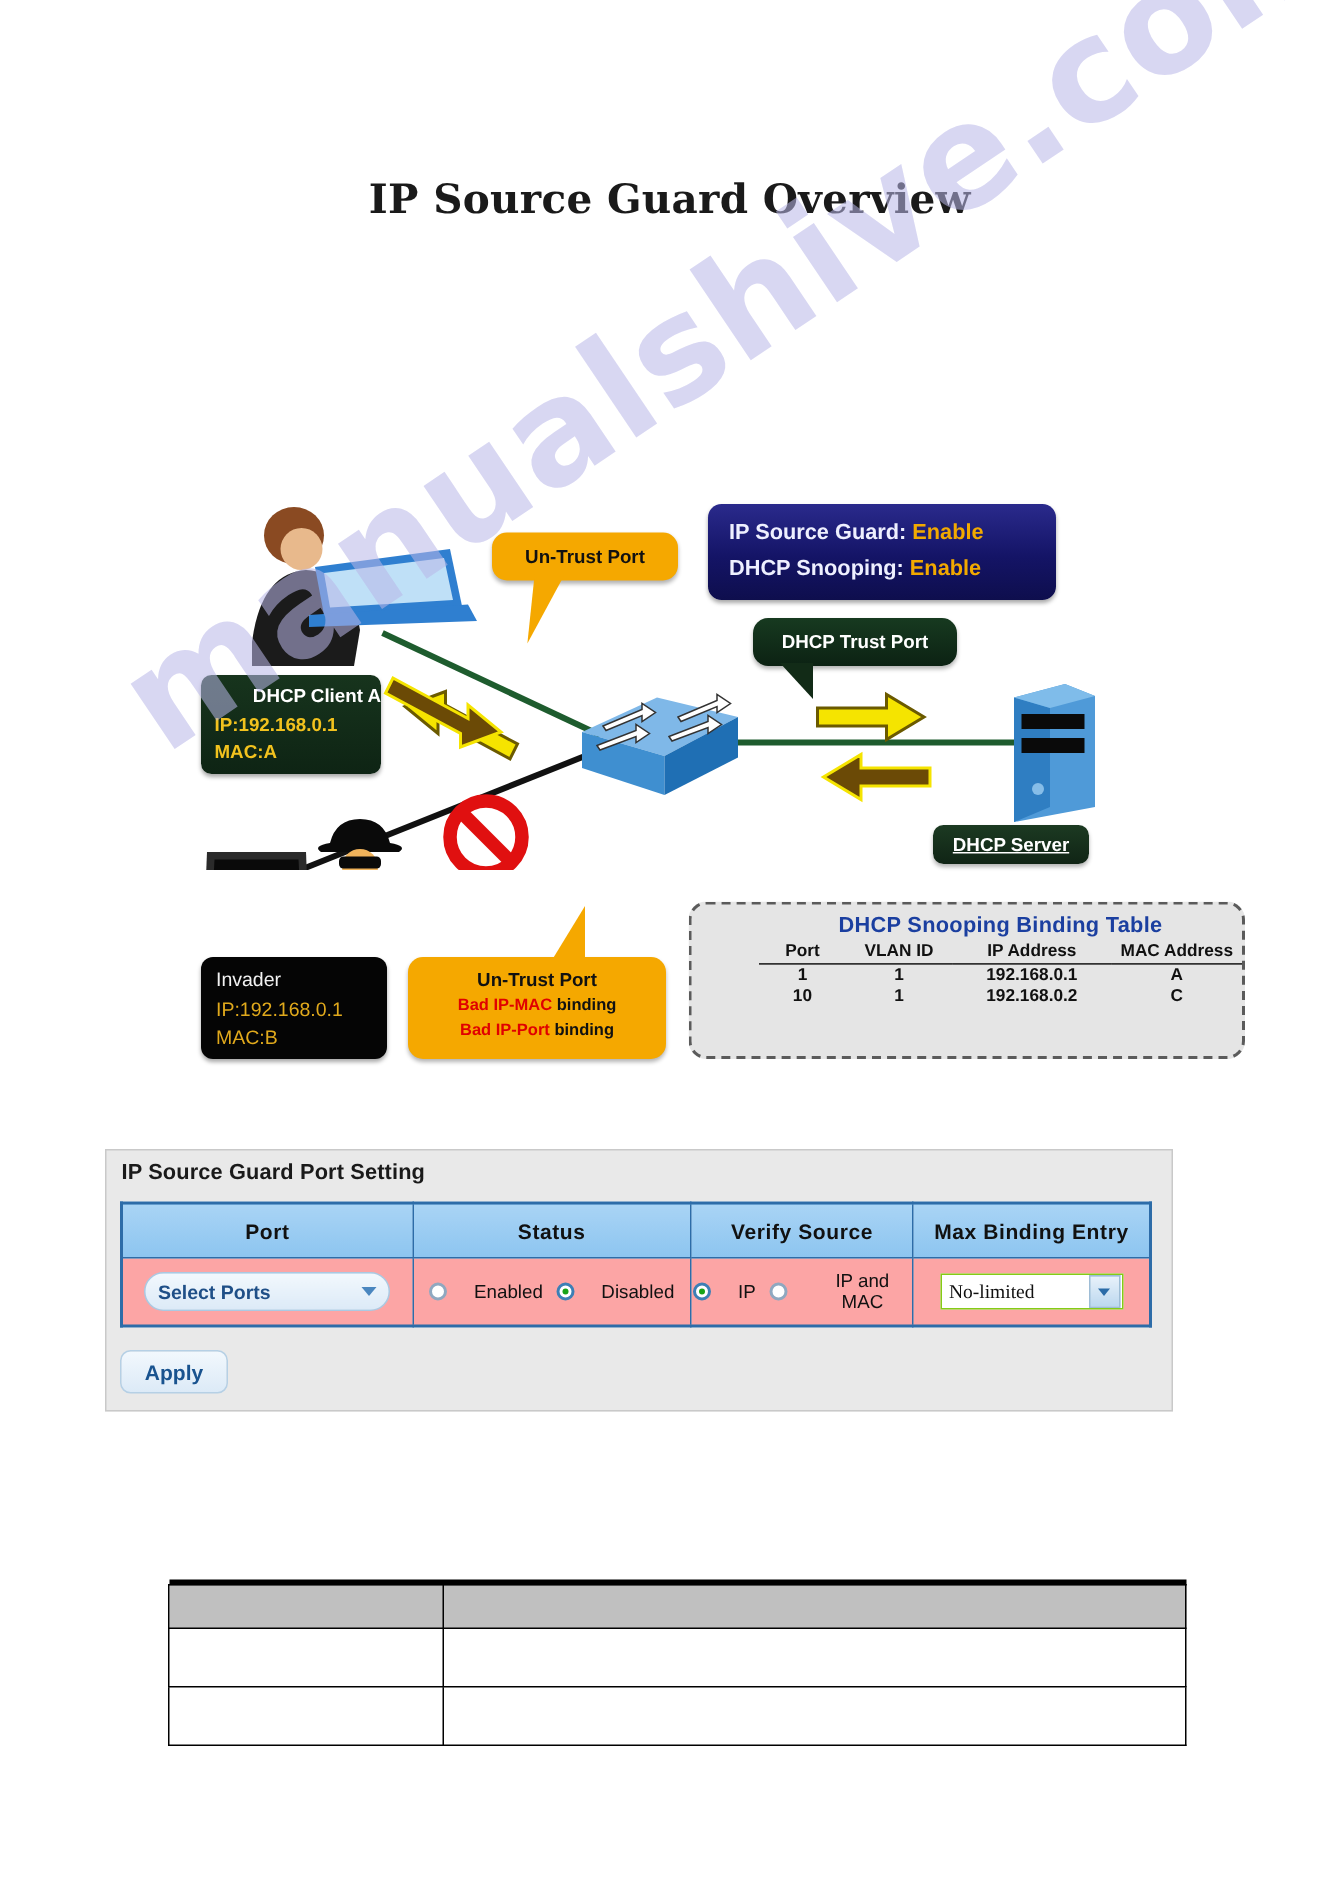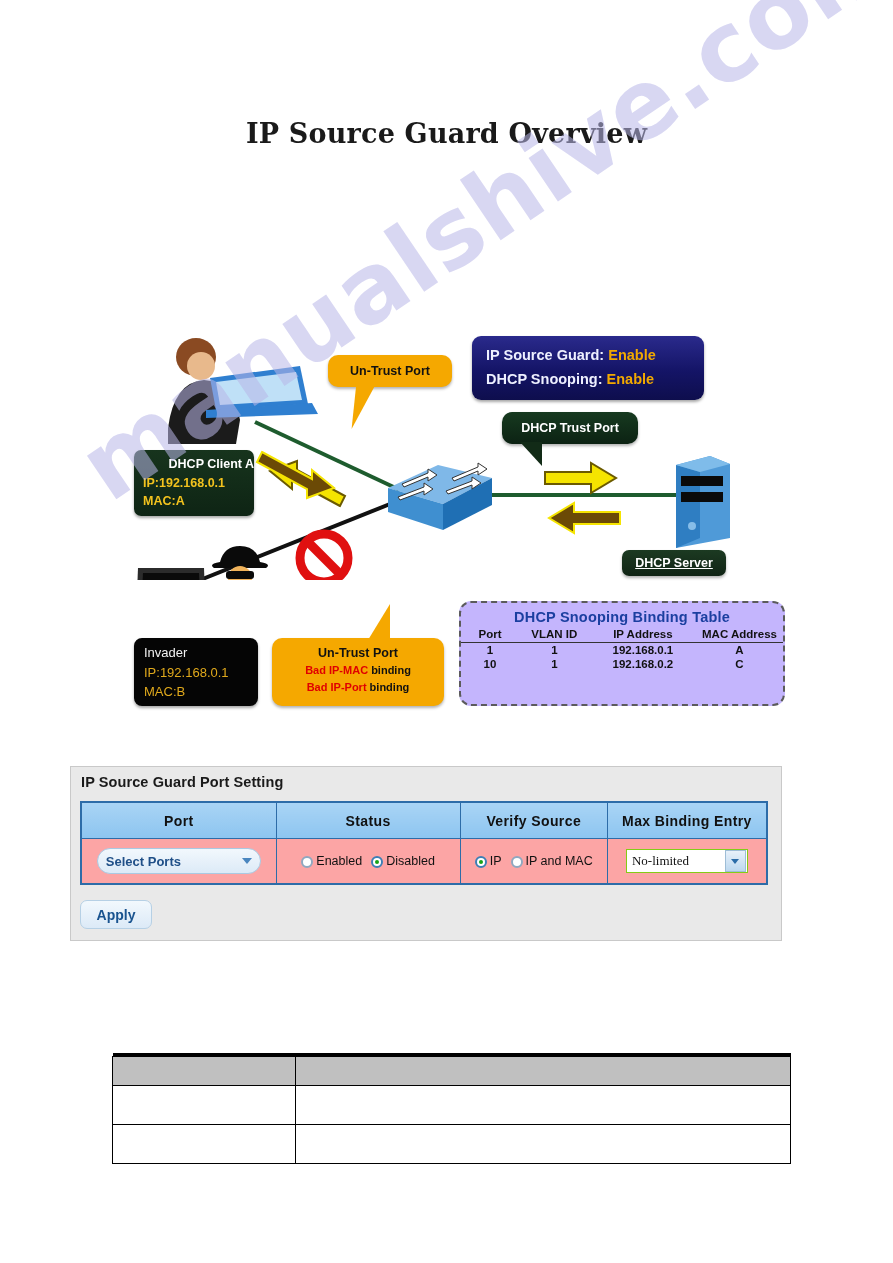--- a/index.html
+++ b/index.html
@@ -104,21 +104,21 @@
   .untrust-bot .t2{font-size:11px;font-weight:700;color:#111;line-height:17px;}
   .untrust-bot .t2 em{color:#e00000;font-style:normal;font-weight:700;}
   .untrust-bot .tail{
     left:96px;top:-34px;border-right:22px solid #f5a800;
     border-top:36px solid transparent;
   }
 
   
   .bind-table{
     position:absolute;left:459px;top:441px;width:322px;height:101px;
-    background:#c4b5fd;border:2px dashed #5b5b5b;border-radius:12px;
+    background:#e5e5e5;border:2px dashed #5b5b5b;border-radius:12px;padding-left:45px;
   }
   .bind-title{
     text-align:center;font-size:14.5px;font-weight:700;color:#1b3fa0;
     margin-top:6px;letter-spacing:.2px;
   }
   .bind-grid{width:100%;border-collapse:collapse;margin-top:2px;}
   .bind-grid th{
     font-size:11.5px;font-weight:700;color:#111;padding:1px 0 2px 0;
     border-bottom:1.5px solid #333;
   }
@@ -158,21 +158,21 @@
     background:linear-gradient(180deg,#f2f8fd 0%,#dceaf7 100%);
     border:1px solid #aac9e2;border-radius:13px;
     font-size:13px;font-weight:700;color:#1f4f87;cursor:pointer;
   }
   .select-ports .caret{
     width:0;height:0;border-left:5px solid transparent;border-right:5px solid transparent;
     border-top:6px solid #4a86bf;
   }
 
   .radio-row{display:flex;align-items:center;justify-content:center;gap:9px;}
-  .radio-opt{display:inline-flex;align-items:flex-end;gap:3px;cursor:pointer;}
+  .radio-opt{display:inline-flex;align-items:center;gap:18px;cursor:pointer;}
   .radio{
     width:12px;height:12px;border-radius:50%;box-sizing:border-box;
     border:2px solid #8fa8c0;background:#fff;display:inline-block;position:relative;
   }
   .radio.on{border-color:#3d7fb5;}
   .radio.on:after{
     content:"";position:absolute;left:2px;top:2px;width:4px;height:4px;
     border-radius:50%;background:#17a317;
   }
   .radio-opt span{font-size:12.5px;color:#111;}

